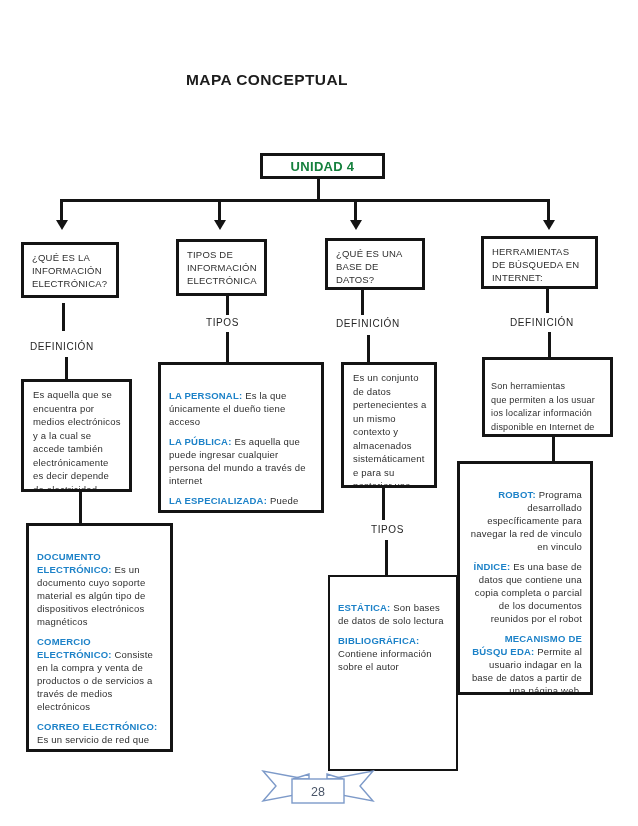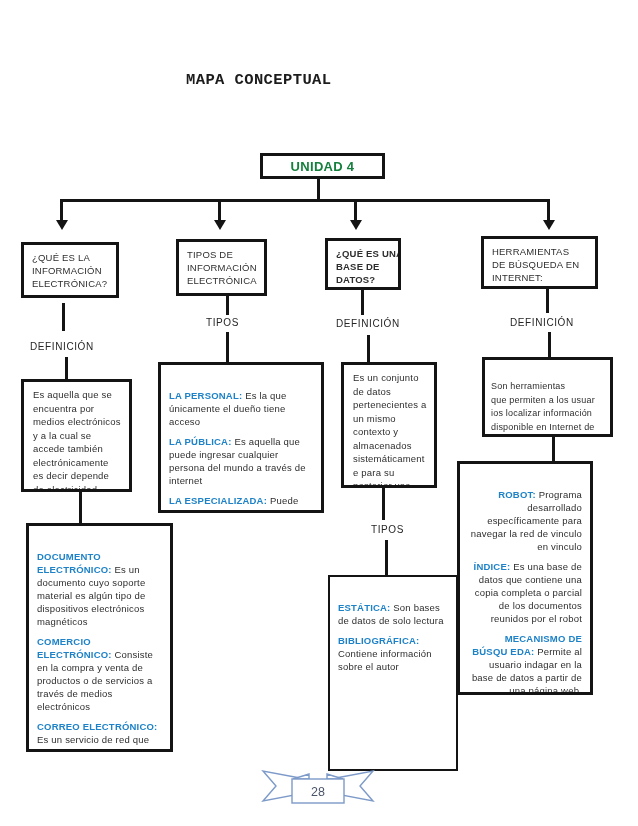--- a/index.html
+++ b/index.html
@@ -1,21 +1,21 @@
 <!DOCTYPE html>
 <html><head>
 <meta charset="utf-8">
 <style>
   html,body{margin:0;padding:0;background:#ffffff;}
   #page{
     position:relative;width:638px;height:826px;background:#ffffff;overflow:hidden;
     font-family:"Liberation Sans","DejaVu Sans",sans-serif;color:#333;
   }
   .abs{position:absolute;}
-  .title{font-size:15.5px;font-weight:bold;color:#1c1c1c;letter-spacing:.4px;white-space:nowrap;font-family:Liberation Mono, monospace;}
+  .title{font-size:15.5px;font-weight:bold;color:#1c1c1c;letter-spacing:.4px;white-space:nowrap;}
   .node{border:3px solid #141414;background:#fff;box-sizing:border-box;}
   .rootnode{font-weight:bold;font-size:13px;color:#15803d;display:flex;align-items:center;justify-content:center;letter-spacing:.3px;}
   .topic{font-size:9.5px;line-height:13px;color:#2e2e2e;white-space:pre;padding:6px 0 0 8px;overflow:hidden;letter-spacing:.2px;}
   .defbox{font-size:9.5px;line-height:13.5px;color:#2e2e2e;white-space:pre;padding:6px 0 0 9px;overflow:hidden;letter-spacing:.2px;}
   .itembox{font-size:9.5px;line-height:13px;color:#2e2e2e;padding:4px 8px;overflow:hidden;letter-spacing:.2px;}
   .itembox p{margin:7px 0;}
   .itembox p:first-child{margin-top:20px;}
   .term{font-weight:bold;color:#1d82c8;}
   .line{background:#141414;}
   .lbl{font-size:10px;color:#262626;letter-spacing:.6px;white-space:nowrap;}
@@ -71,21 +71,21 @@
 .</div>
   <div class="abs line" style="left:226px;top:296px;width:3px;height:19px;"></div>
   <div class="abs lbl" style="left:206px;top:317px;">TIPOS</div>
   <div class="abs line" style="left:226px;top:332px;width:3px;height:30px;"></div>
   <div class="abs node itembox" style="left:158px;top:362px;width:166px;height:151px;">
     <p><span class="term">LA PERSONAL:</span><span> Es la que únicamente el dueño tiene acceso</span></p>
     <p><span class="term">LA PÚBLICA:</span><span> Es aquella que puede ingresar cualquier persona del mundo a través de internet</span></p>
     <p><span class="term">LA ESPECIALIZADA:</span><span> Puede ser gratuita o pedir algo a cambio</span></p>
   </div>
 
-  <div class="abs node topic" style="left:325px;top:238px;width:76px;height:52px;font-weight:bold;">¿QUÉ ES UNA
+  <div class="abs node topic" style="left:325px;top:238px;width:100px;height:52px;">¿QUÉ ES UNA
 BASE DE
 DATOS?</div>
   <div class="abs line" style="left:361px;top:290px;width:3px;height:25px;"></div>
   <div class="abs lbl" style="left:336px;top:318px;">DEFINICIÓN</div>
   <div class="abs line" style="left:367px;top:335px;width:3px;height:27px;"></div>
   <div class="abs node defbox" style="left:341px;top:362px;width:96px;height:126px;">Es un conjunto
 de datos
 pertenecientes a
 un mismo
 contexto y

